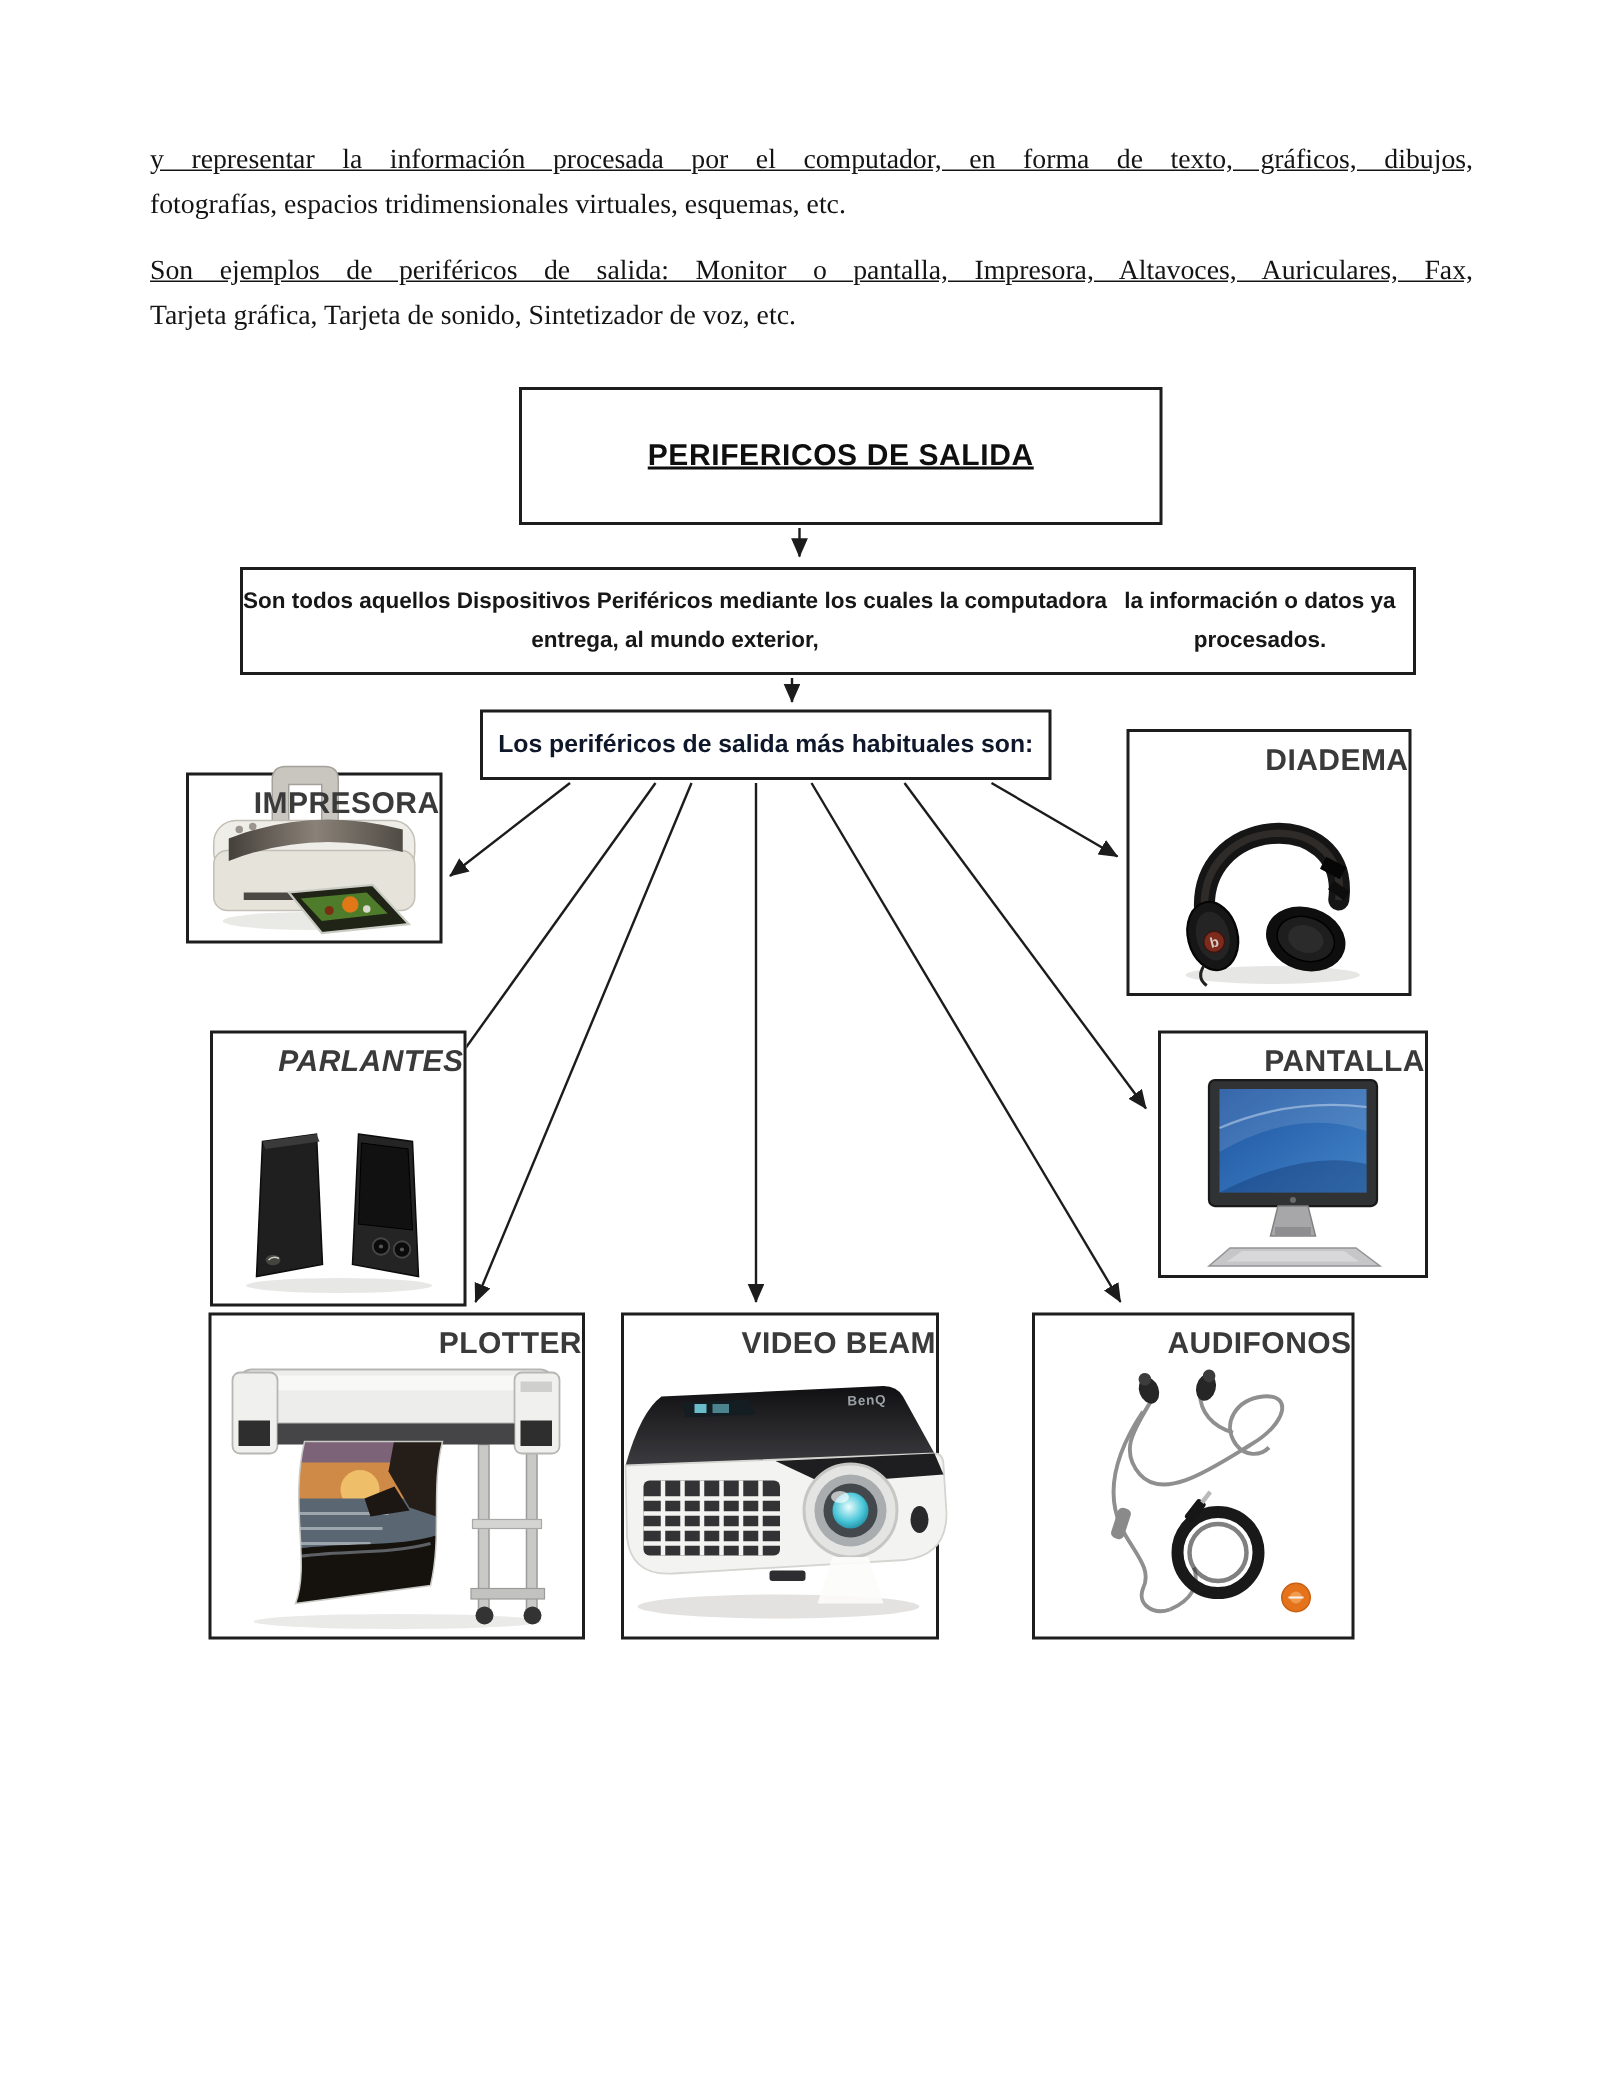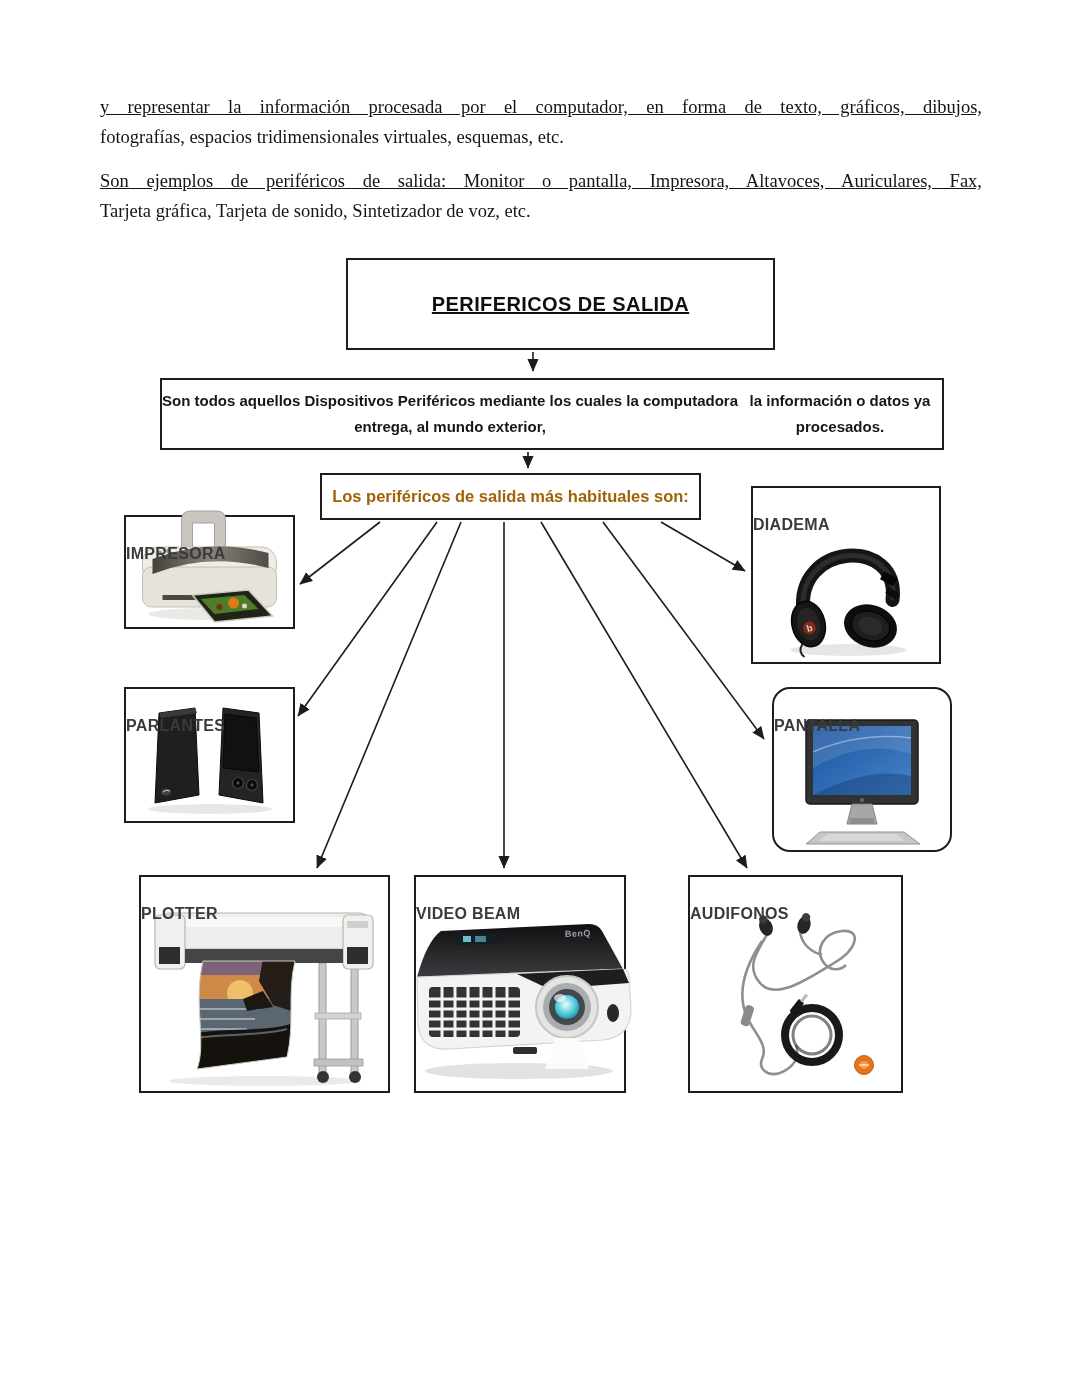--- a/index.html
+++ b/index.html
@@ -9,23 +9,23 @@
   .bodytext{position:absolute;left:100px;top:92px;width:882px;
             font-family:"Liberation Serif",serif;font-size:18.5px;color:#141414;}
   .bodytext .line{line-height:30px;}
   .just{text-align:justify;text-align-last:justify;text-decoration:underline;}
   .pgap{margin-top:14px;}
   
   .dbox{position:absolute;background:#ffffff;border:2px solid #1d1d1d;box-sizing:border-box;z-index:2;}
   .flexc{display:flex;align-items:center;justify-content:center;}
   .title-box{font-weight:bold;font-size:20px;letter-spacing:.4px;color:#0f0f0f;text-decoration:underline;}
   .desc-box{flex-direction:row;font-weight:bold;font-size:15px;line-height:26px;color:#171717;text-align:center;}
-  .hab-box{font-weight:bold;font-size:16.5px;color:#a16207;white-space:nowrap;}
-  .devlabel{position:absolute;top:8px;left:0;right:0;text-align:left;
-            font-weight:bold;font-size:16px;letter-spacing:.3px;color:#3a3a3a;z-index:3;margin-top:20px;}
+  .hab-box{font-weight:bold;font-size:16.5px;color:#0f172a;white-space:nowrap;}
+  .devlabel{position:absolute;top:8px;left:0;right:0;text-align:right;
+            font-weight:bold;font-size:20px;letter-spacing:.3px;color:#3a3a3a;z-index:3;}
   .devimg{position:absolute;left:50%;transform:translateX(-50%);bottom:4px;z-index:2;}
   .arrows{position:absolute;left:0;top:0;z-index:1;}
 </style>
 </head>
 <body>
 
 <div class="page">
 
   <div class="bodytext">
     <div class="line just">y representar la información procesada por el computador, en forma de texto, gráficos, dibujos,</div>
@@ -85,21 +85,21 @@
         <circle cx="36" cy="44" r="2.5" fill="#9a968f"></circle>
       <rect x="30" y="88" width="66" height="5" fill="#4c4844"></rect>
       <polygon points="60,88 116,83 140,109 82,115" fill="#1f2417" stroke="#caccc4" stroke-width="1.5"></polygon>
       <polygon points="68,92 112,88 126,102 82,107" fill="#4e7c2a"></polygon>
       <circle cx="101" cy="96" r="5.5" fill="#e07818"></circle>
       <circle cx="87" cy="100" r="3" fill="#7a2f13"></circle>
       <circle cx="112" cy="99" r="2.5" fill="#d9d9cf"></circle>
     </svg>
   </div>
 
-  <div class="dbox" style="left:124px;top:687px;width:171px;height:136px;">
+  <div class="dbox" style="left:140px;top:687px;width:171px;height:184px;font-style:italic;">
     <div class="devlabel">PARLANTES</div>
     <svg class="devimg" width="150" height="120" viewBox="0 0 150 120">
       <ellipse cx="75" cy="112" rx="62" ry="5" fill="#e7e7e5"></ellipse>
       <polygon points="24,16 60,11 64,98 20,106" fill="#1f1f1f" stroke="#0c0c0c" stroke-width="1"></polygon>
       <polygon points="24,16 60,11 62,16 26,21" fill="#3a3a3a"></polygon>
       <ellipse cx="31" cy="95" rx="5" ry="3.5" fill="#44443f"></ellipse>
       <path d="M28,95 q3,-3 7,-1" stroke="#cfcfc6" stroke-width="1" fill="none"></path>
       <polygon points="88,11 124,16 128,106 84,98" fill="#242424" stroke="#0c0c0c" stroke-width="1"></polygon>
       <polygon points="90,17 121,21 124,75 88,71" fill="#111111" stroke="#000000" stroke-width="0.7"></polygon>
       <circle cx="103" cy="86" r="5.5" fill="#0b0b0b" stroke="#474747" stroke-width="1.2"></circle>
@@ -231,21 +231,21 @@
       </g>
       <g transform="rotate(18 112 110)">
         <ellipse cx="112" cy="110" rx="27" ry="21" fill="#0e0e0e"></ellipse>
         <ellipse cx="112" cy="110" rx="19.5" ry="14.5" fill="#1e1e1e" stroke="#000000" stroke-width="1"></ellipse>
         <ellipse cx="112" cy="110" rx="12" ry="9" fill="#2b2b2b"></ellipse>
       </g>
       <path d="M44,128 q-5,8 2,13" stroke="#222222" stroke-width="2" fill="none"></path>
     </svg>
   </div>
 
-  <div class="dbox" style="left:772px;top:687px;width:180px;height:165px;border-radius:18px;">
+  <div class="dbox" style="left:772px;top:687px;width:180px;height:165px;">
     <div class="devlabel">PANTALLA</div>
     <svg class="devimg" width="164" height="128" viewBox="0 0 164 128">
       <defs>
         <linearGradient id="g_scr" x1="0" y1="0" x2="1" y2="1">
           <stop offset="0" stop-color="#1b53a0"></stop>
             <stop offset="1" stop-color="#4484c8"></stop>
         </linearGradient>
       </defs>
       <rect x="26" y="2" width="112" height="84" rx="4" fill="#303234" stroke="#191919" stroke-width="1.5"></rect>
       <rect x="33" y="8" width="98" height="69" fill="url(#g_scr)"></rect>

